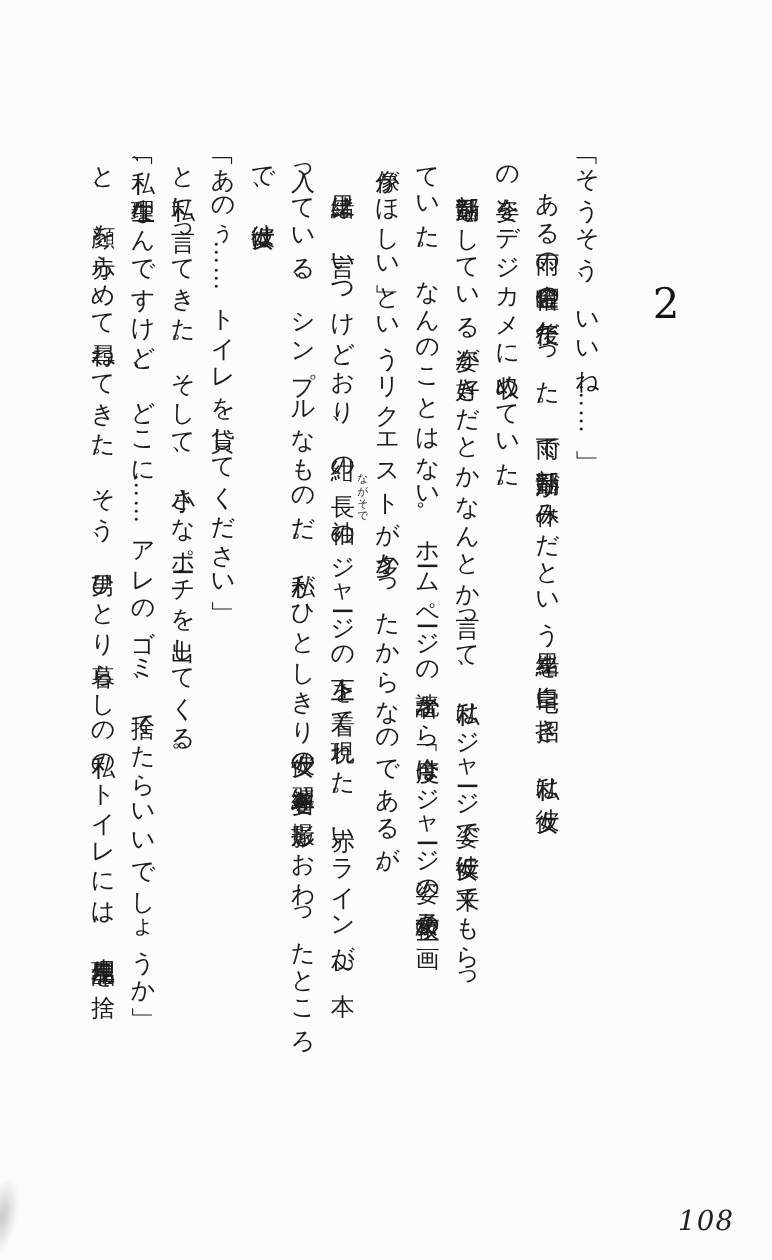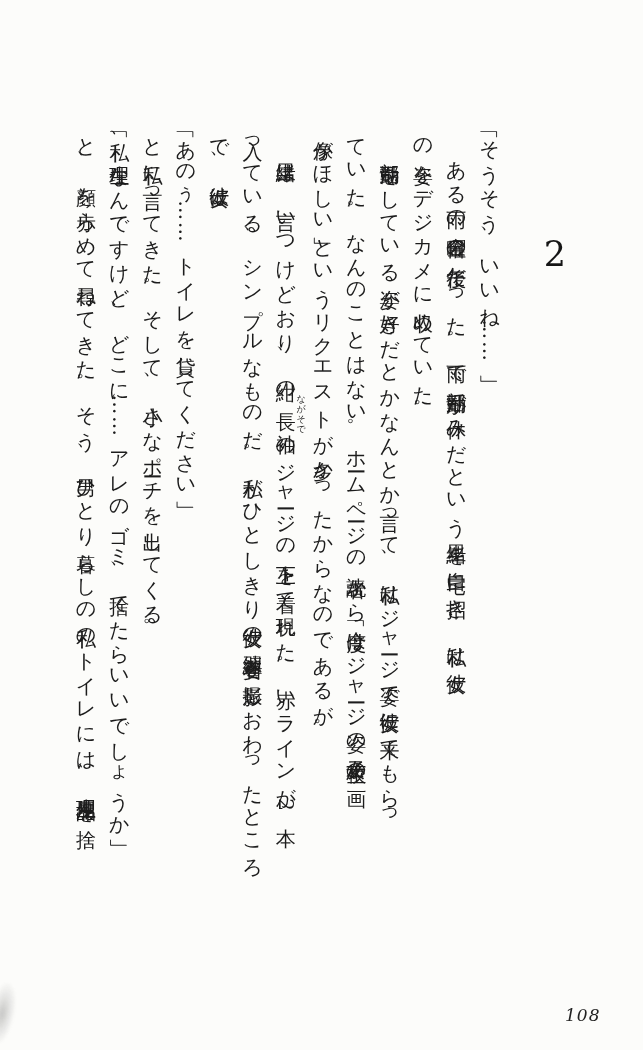--- a/index.html
+++ b/index.html
@@ -49,21 +49,21 @@
     width: 34px;
     text-align: center;
     font-size: 35px;
     font-family: "DejaVu Serif", "Liberation Serif", serif;
     color: #151515;
   }
   .page-number {
     position: absolute;
     top: 1005px;
     left: 565px;
-    font-size: 17px;
+    font-size: 23px;
     font-style: italic;
     letter-spacing: 1px;
     font-family: "DejaVu Serif", "Liberation Serif", serif;
     color: #222222;
   }
   .ink-smudge {
     position: absolute;
     top: 983px;
     left: -6px;
     width: 20px;

